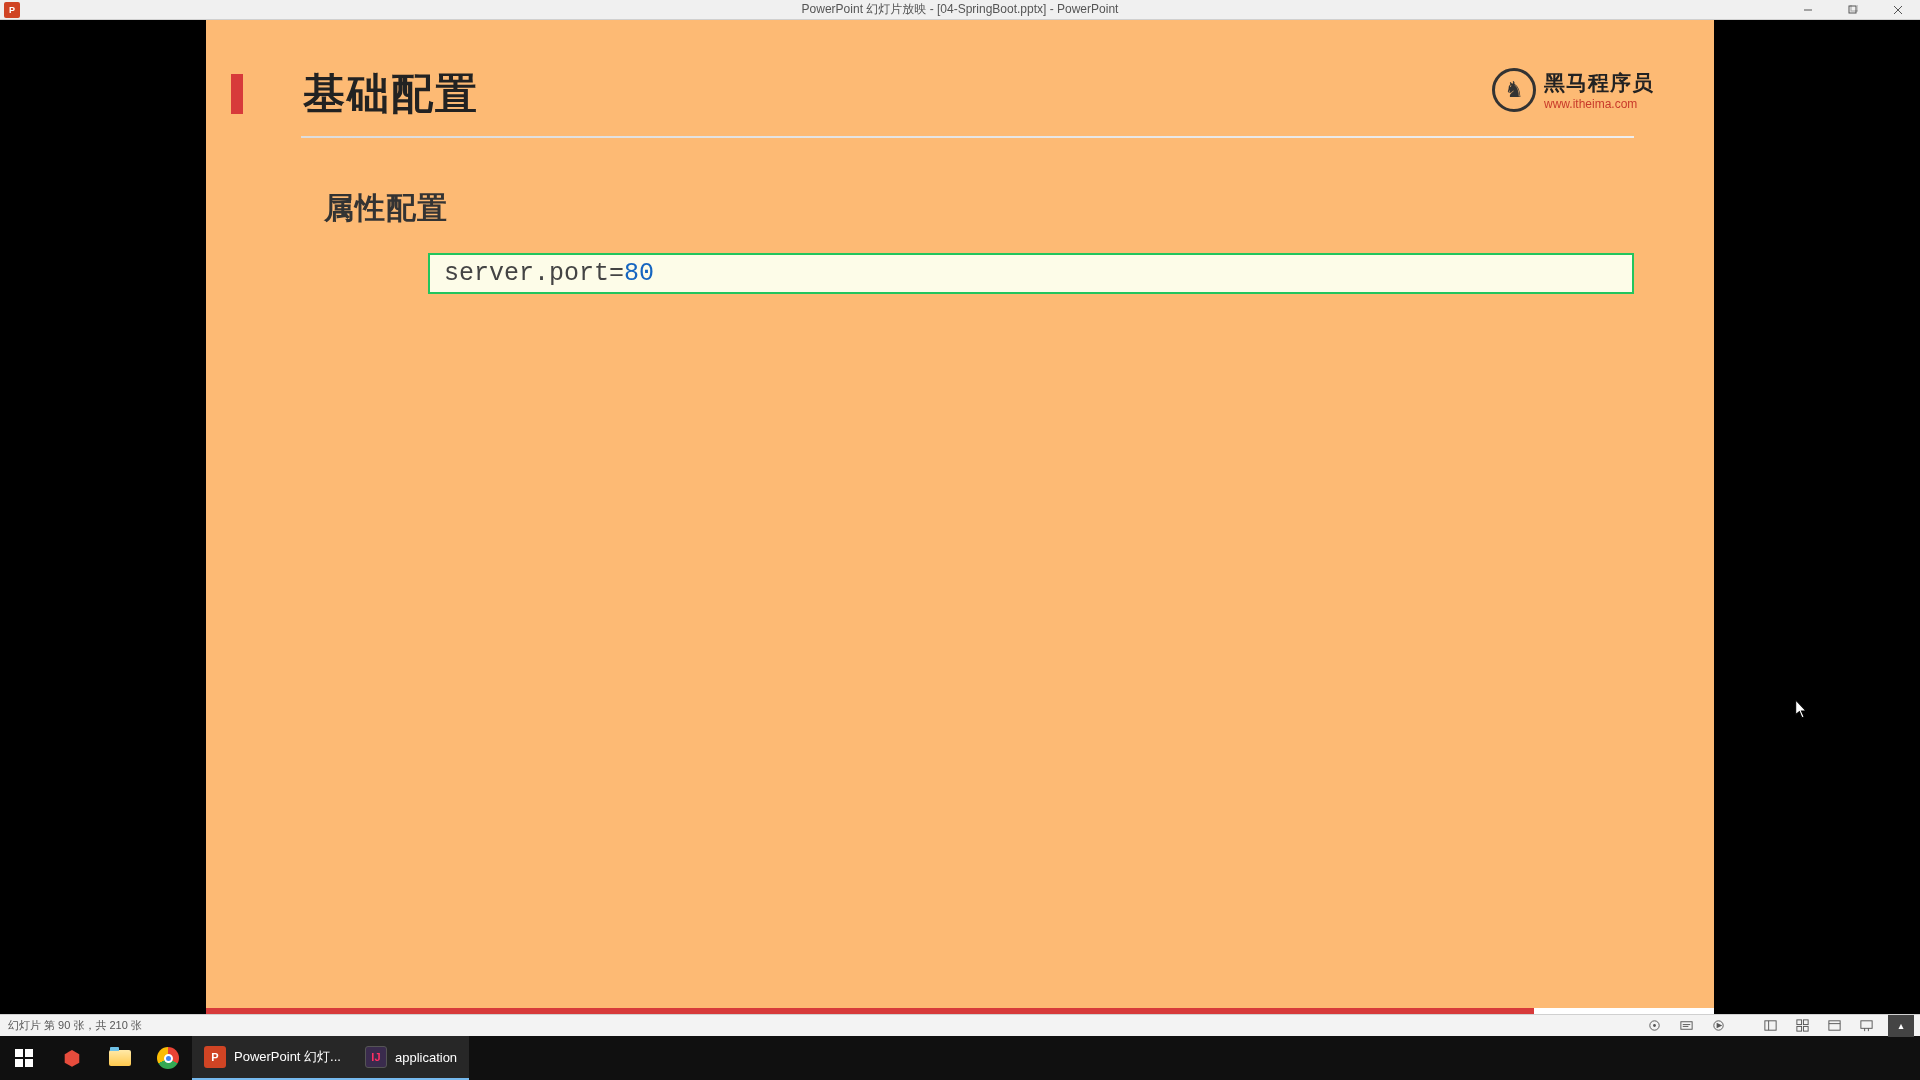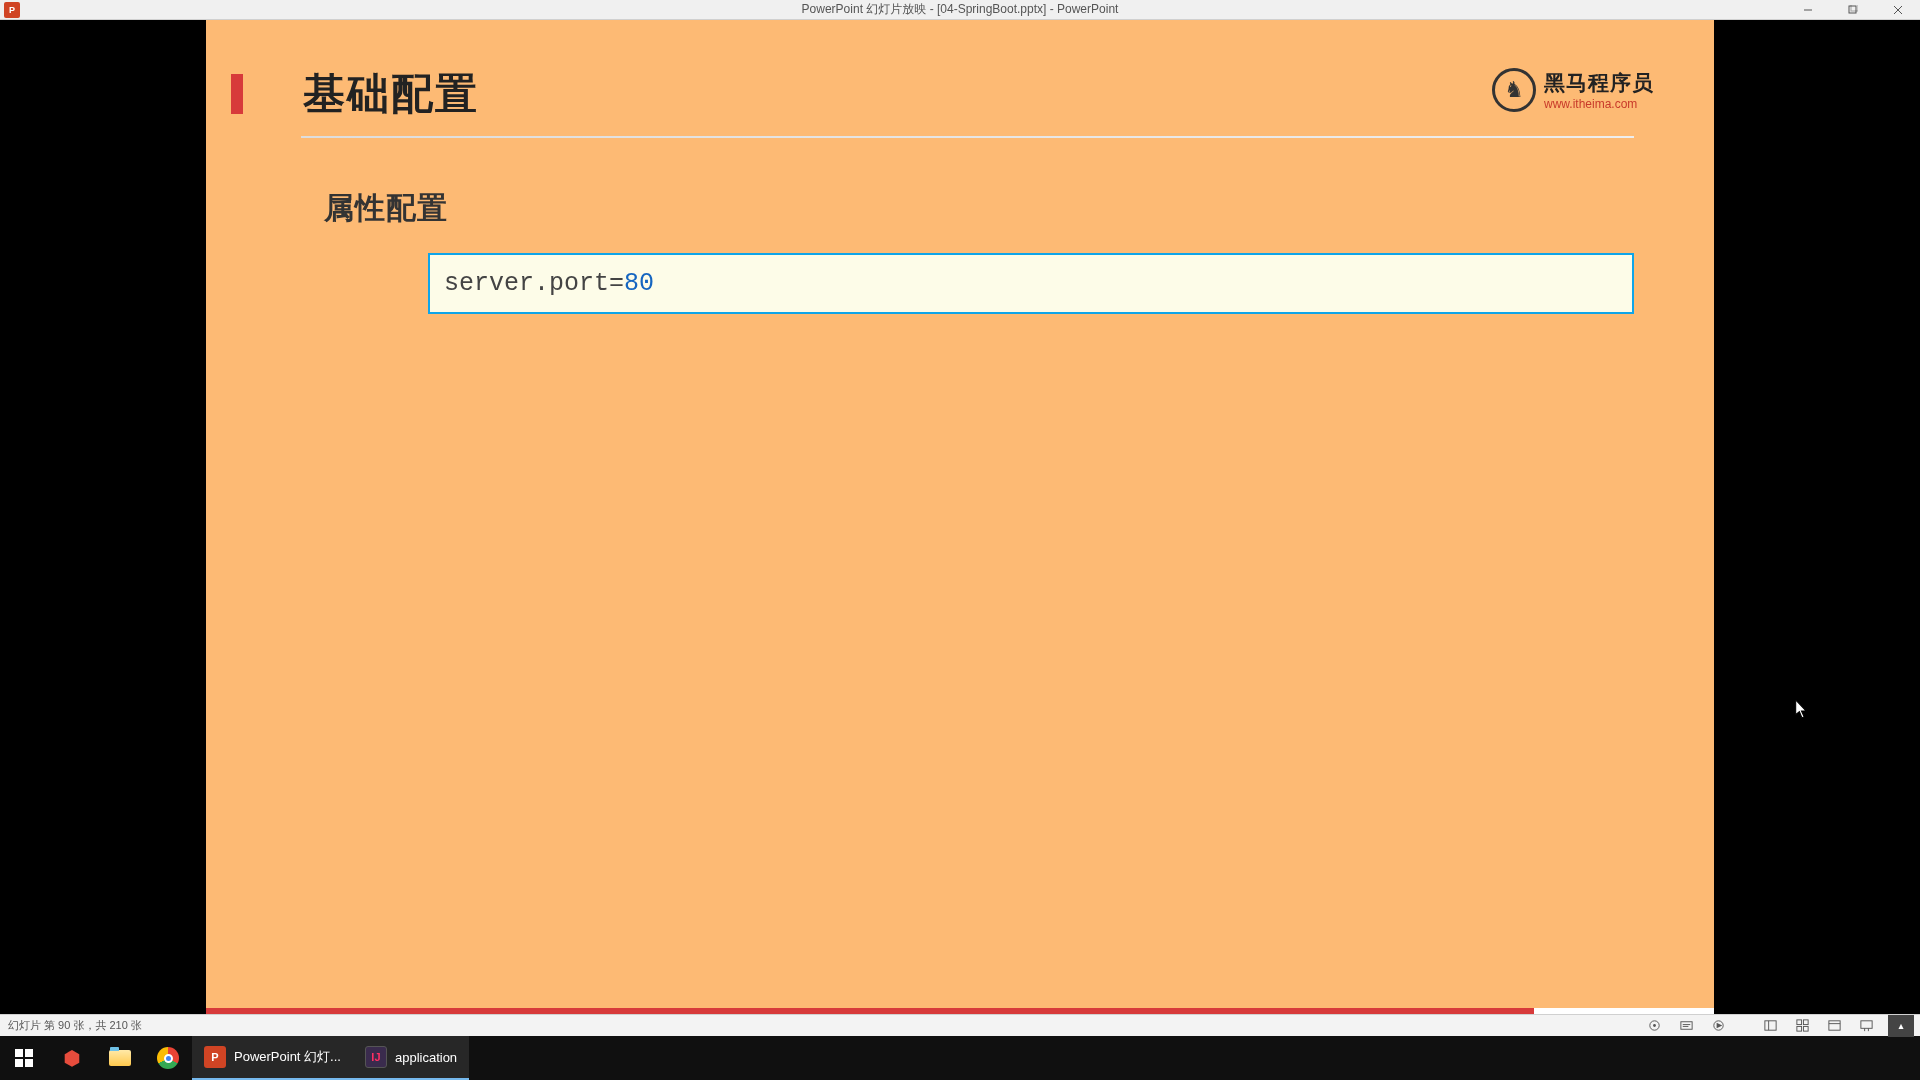--- a/index.html
+++ b/index.html
@@ -189,22 +189,22 @@
     }
     .diamond-text .red {
       color: #c0392b;
       font-weight: 700;
     }
     
     
     .code-block {
       margin: 24px 80px 0 222px;
       background: #fdfce8;
-      border: 2px solid #0ea5e9;
-      padding: 14px 14px;
+      border: 2px solid #22c55e;
+      padding: 4px 14px;
       font-family: Consolas, "Courier New", monospace;
       font-size: 25px;
       color: #444;
       position: relative;
     }
     .code-blue { color: #1565c0; }
 
     
     .slide-progress {
       position: absolute;

